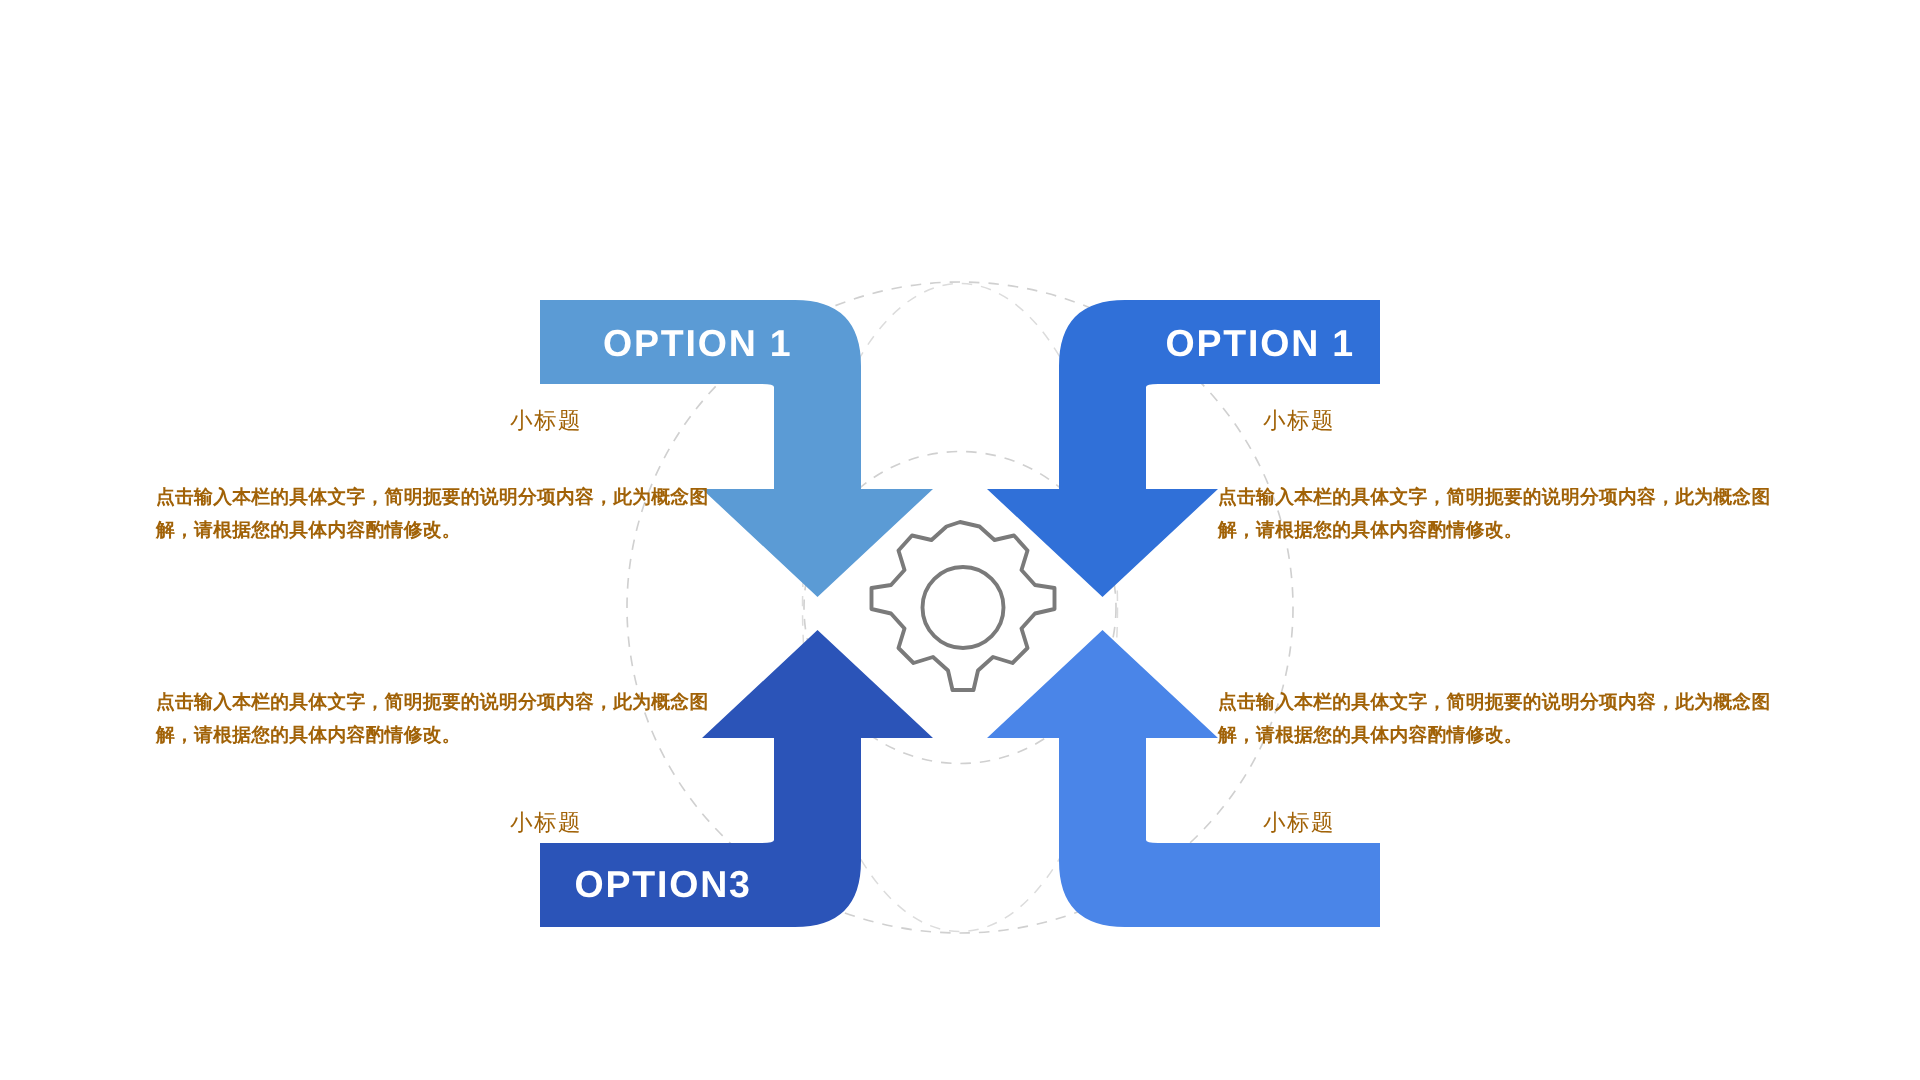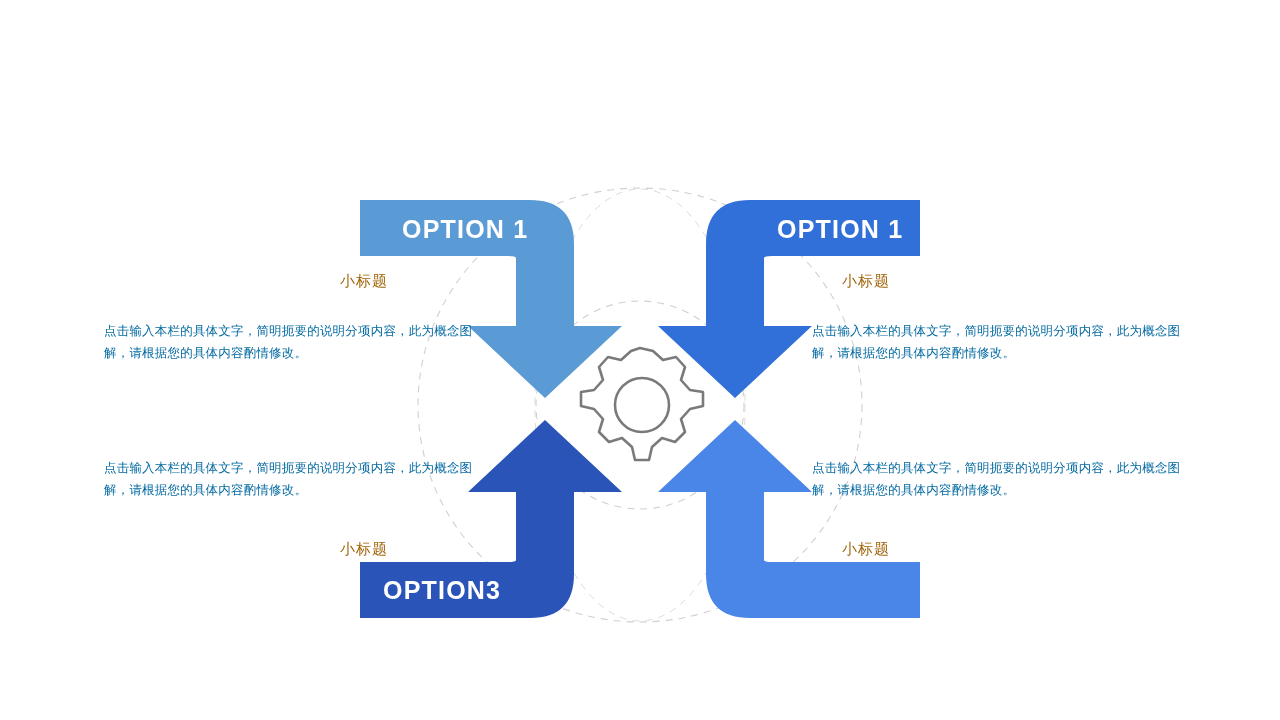--- a/index.html
+++ b/index.html
@@ -91,22 +91,22 @@
   .block-sub {
     font-size: 15px;
     font-weight: normal;
     color: #a16207;
     letter-spacing: 1px;
     line-height: 1.2;
     white-space: nowrap;
   }
   .block-body {
     font-size: 12.5px;
-    font-weight: normal;
-    color: #0369a1;
+    font-weight: bold;
+    color: #a16207;
     line-height: 1.75;
     letter-spacing: 0.2px;
   }
 
   
   #block-1 { left: 104px; top: 272px; }
   #block-1 .block-sub  { text-align: right; padding-right: 96px; }
   #block-1 .block-body { text-align: left; margin-top: 31px; }
 
   

